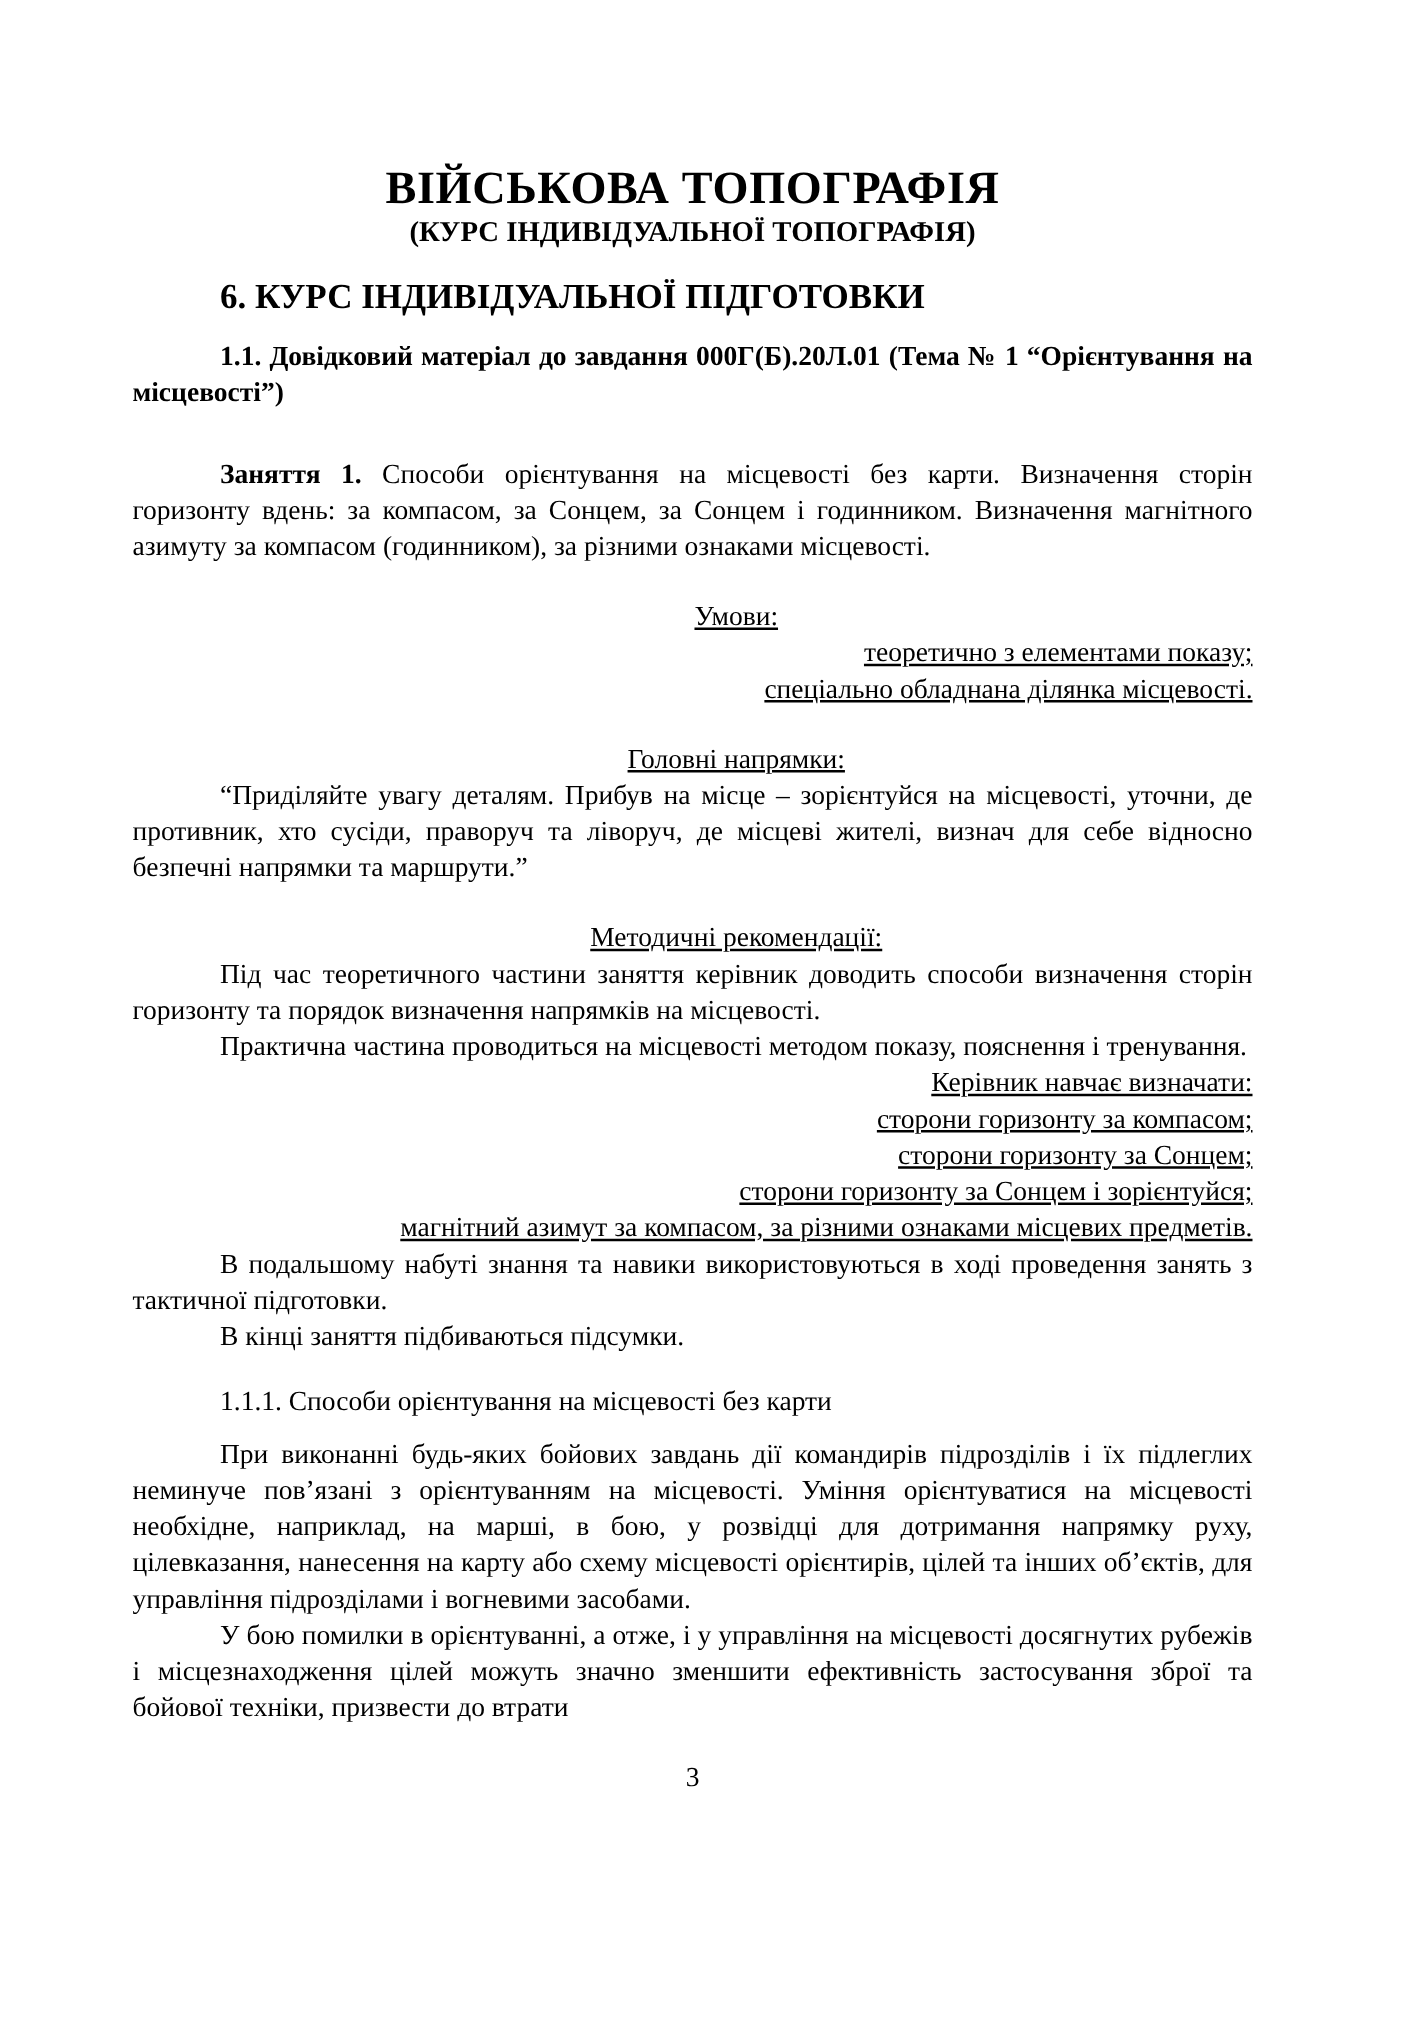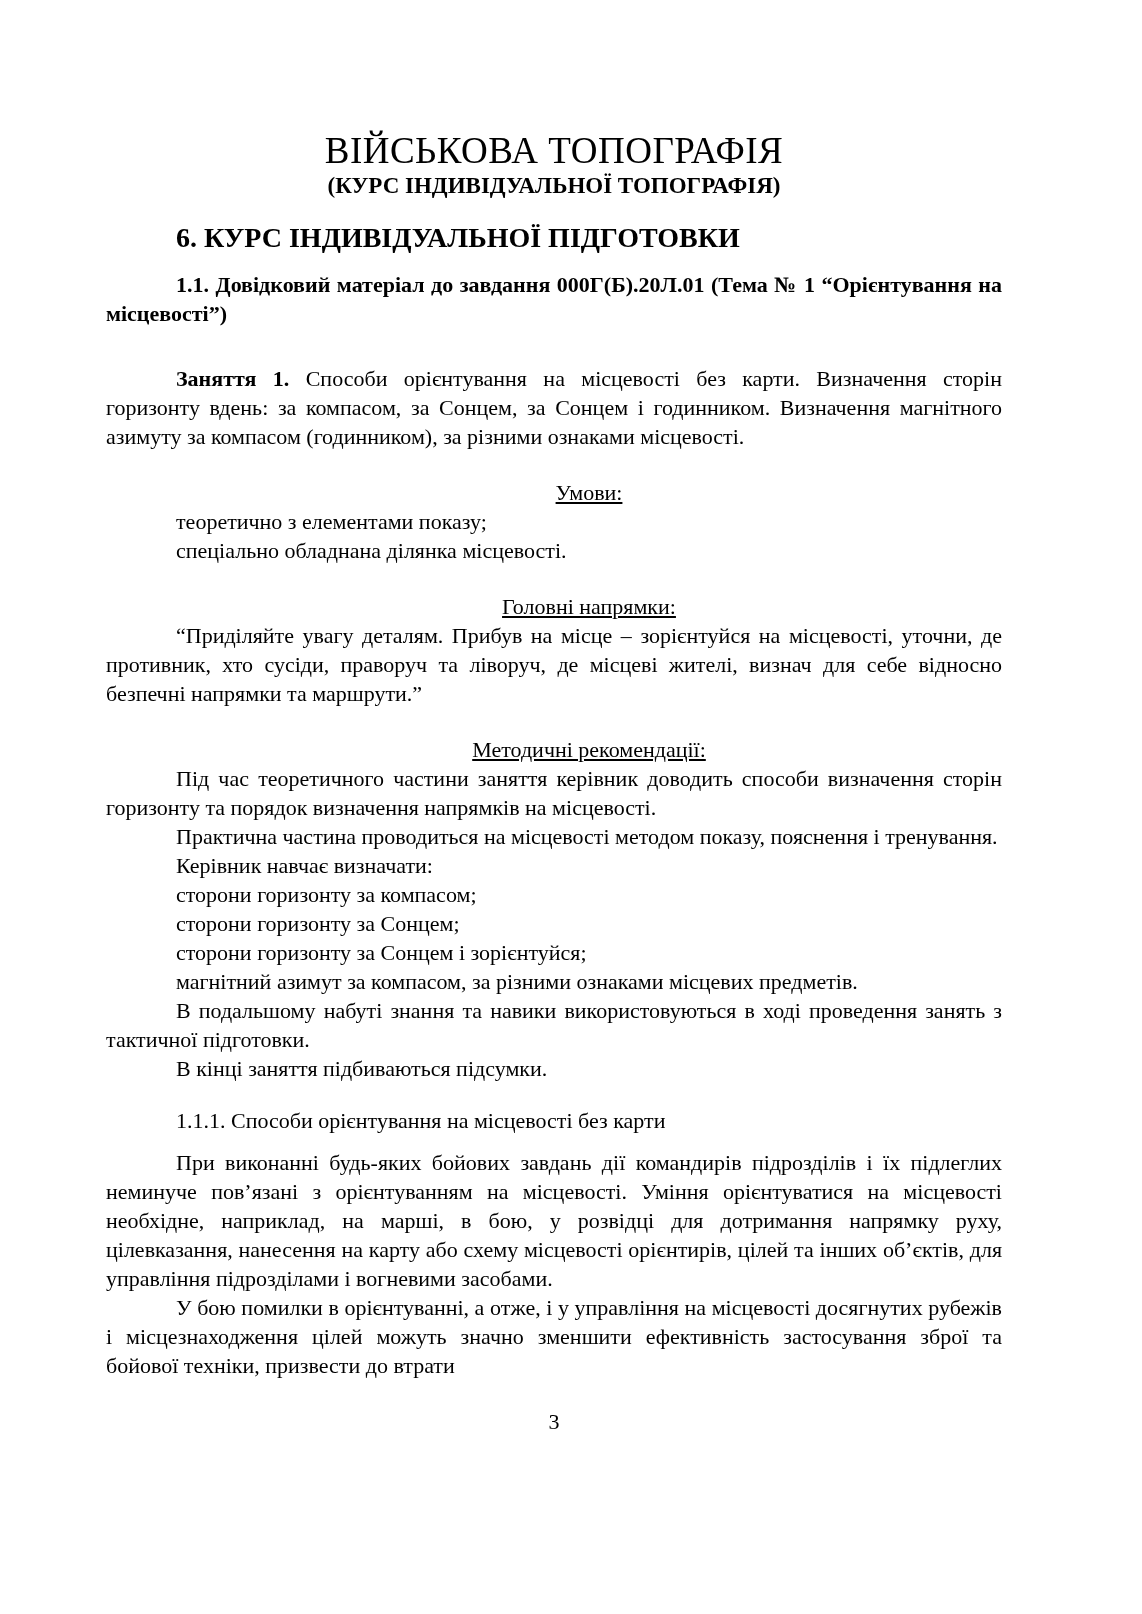--- a/index.html
+++ b/index.html
@@ -16,21 +16,21 @@
   }
   .page {
     box-sizing: border-box;
     width: 1142px;
     height: 1614px;
     padding: 130px 140px 40px 106px;
     background: #ffffff;
   }
   .doc-title {
     text-align: center;
-    font-weight: normal;
+    font-weight: bold;
     font-size: 37px;
     line-height: 42px;
     letter-spacing: 0.5px;
   }
   .doc-subtitle {
     text-align: center;
     font-weight: bold;
     font-size: 23px;
     line-height: 28px;
   }
@@ -52,21 +52,21 @@
     font-weight: bold;
     margin-top: 16px;
   }
   .para-lesson { margin-top: 36px; }
   .label-underline {
     text-indent: 70px;
     text-align: center;
   }
   .label-underline > span { text-decoration: underline; }
   .mt-block { margin-top: 27px; }
-  .plain { text-align: left; }
+  .plain { text-align: right; text-decoration: underline; }
   .subsection-heading {
     font-weight: normal;
     margin-top: 23px;
     margin-bottom: 13px;
     text-align: left;
   }
   .page-number {
     text-align: center;
     text-indent: 0;
     margin-top: 27px;

